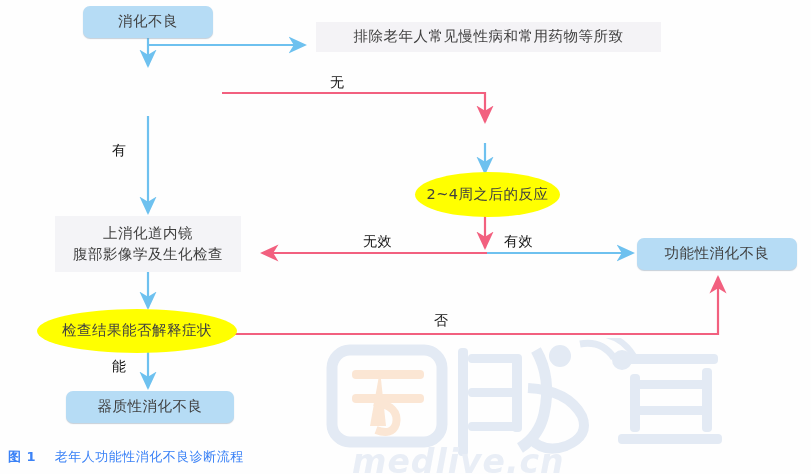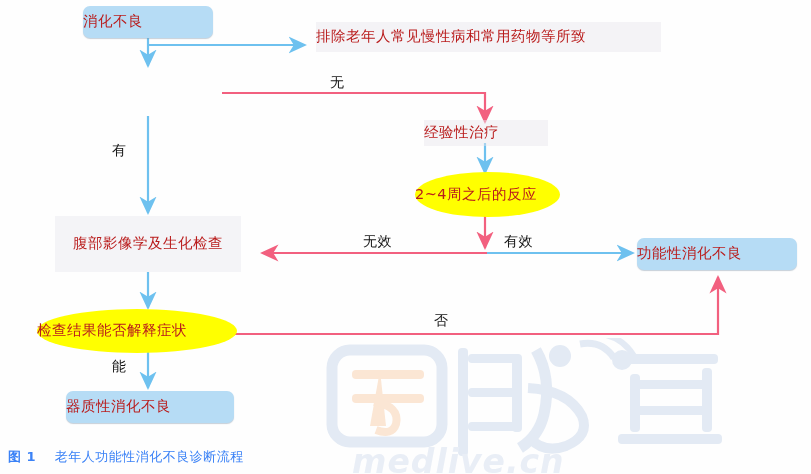--- a/index.html
+++ b/index.html
@@ -52,22 +52,22 @@
     z-index: 1;
   }
 
   
   .node {
     position: absolute;
     z-index: 2;
     display: flex;
     align-items: center;
     justify-content: center;
-    text-align: left;
-    color: #b91c1c;
+    text-align: center;
+    color: #404040;
     font-size: 14.5px;
     line-height: 1.45;
     letter-spacing: 0.5px;
   }
   .box {
     border-radius: 7px;
     background: #b6dcf5;
     box-shadow: 0 1px 1px rgba(130,150,170,.45);
   }
   .box-inner {
@@ -190,29 +190,27 @@
 
   <div class="node box" style="left:83px; top:6px; width:130px; height:32px;">
     <span class="box-inner">消化不良</span>
   </div>
 
   <div class="node plain" style="left:316px; top:22px; width:345px; height:30px;">
     <span class="box-inner">排除老年人常见慢性病和常用药物等所致</span>
   </div>
 
 
-  <div class="node plain" style="left:424px; top:120px; width:124px; height:26px;">
-    <span class="box-inner">经验性治疗</span>
-  </div>
 
   <div class="node ellipse" style="left:415px; top:172px; width:145px; height:45px;">
     <span class="box-inner">2~4周之后的反应</span>
   </div>
 
   <div class="node plain-2line" style="left:55px; top:216px; width:186px; height:56px;">
+    <span>上消化道内镜</span>
     <span>腹部影像学及生化检查</span>
   </div>
 
   <div class="node box" style="left:637px; top:238px; width:160px; height:32px;">
     <span class="box-inner">功能性消化不良</span>
   </div>
 
   <div class="node ellipse" style="left:37px; top:309px; width:200px; height:44px;">
     <span class="box-inner">检查结果能否解释症状</span>
   </div>

